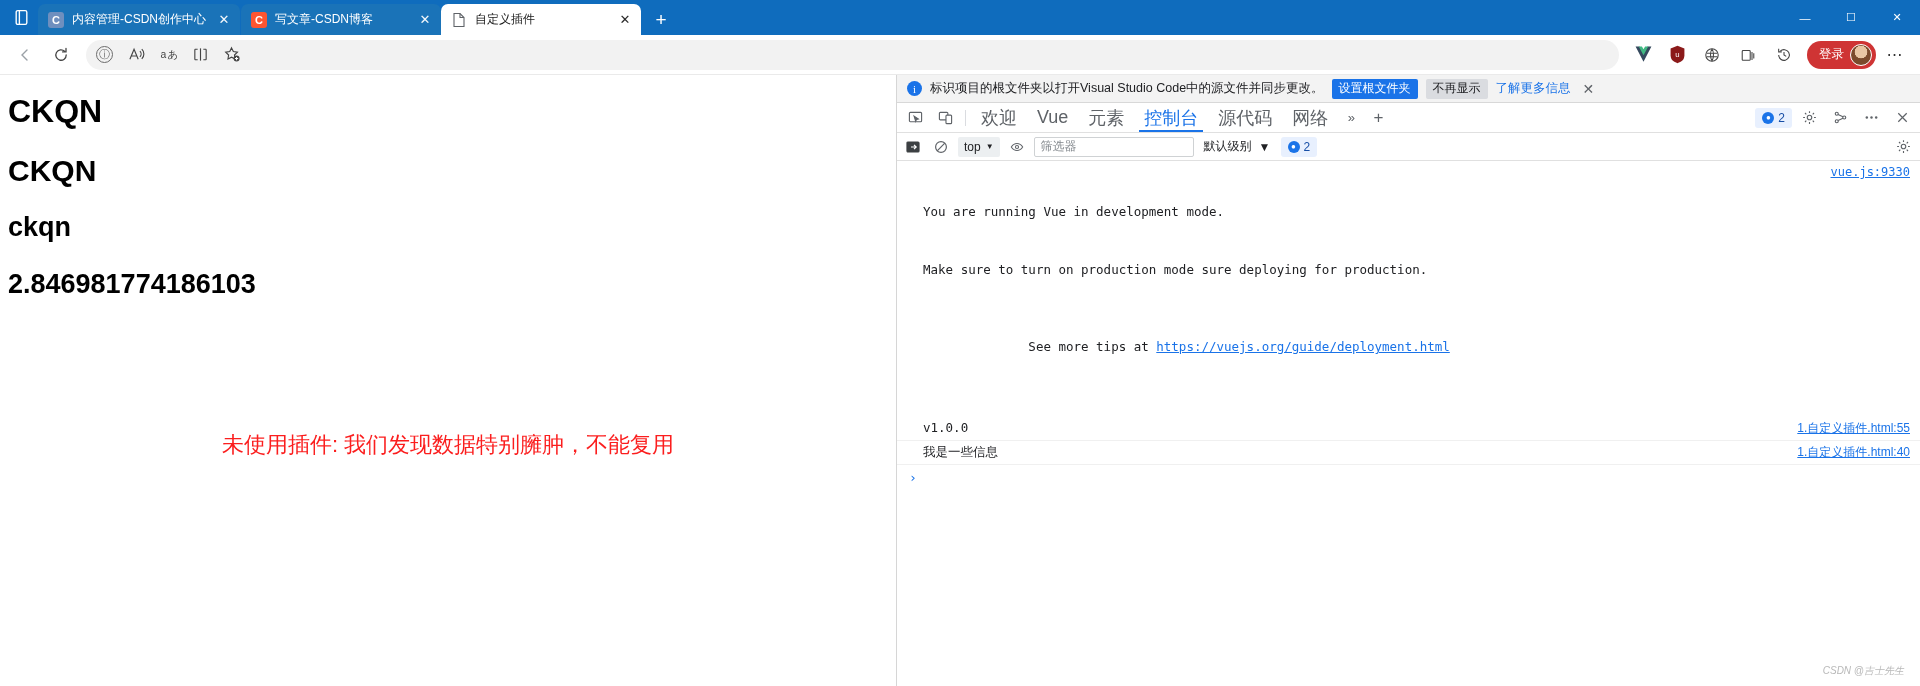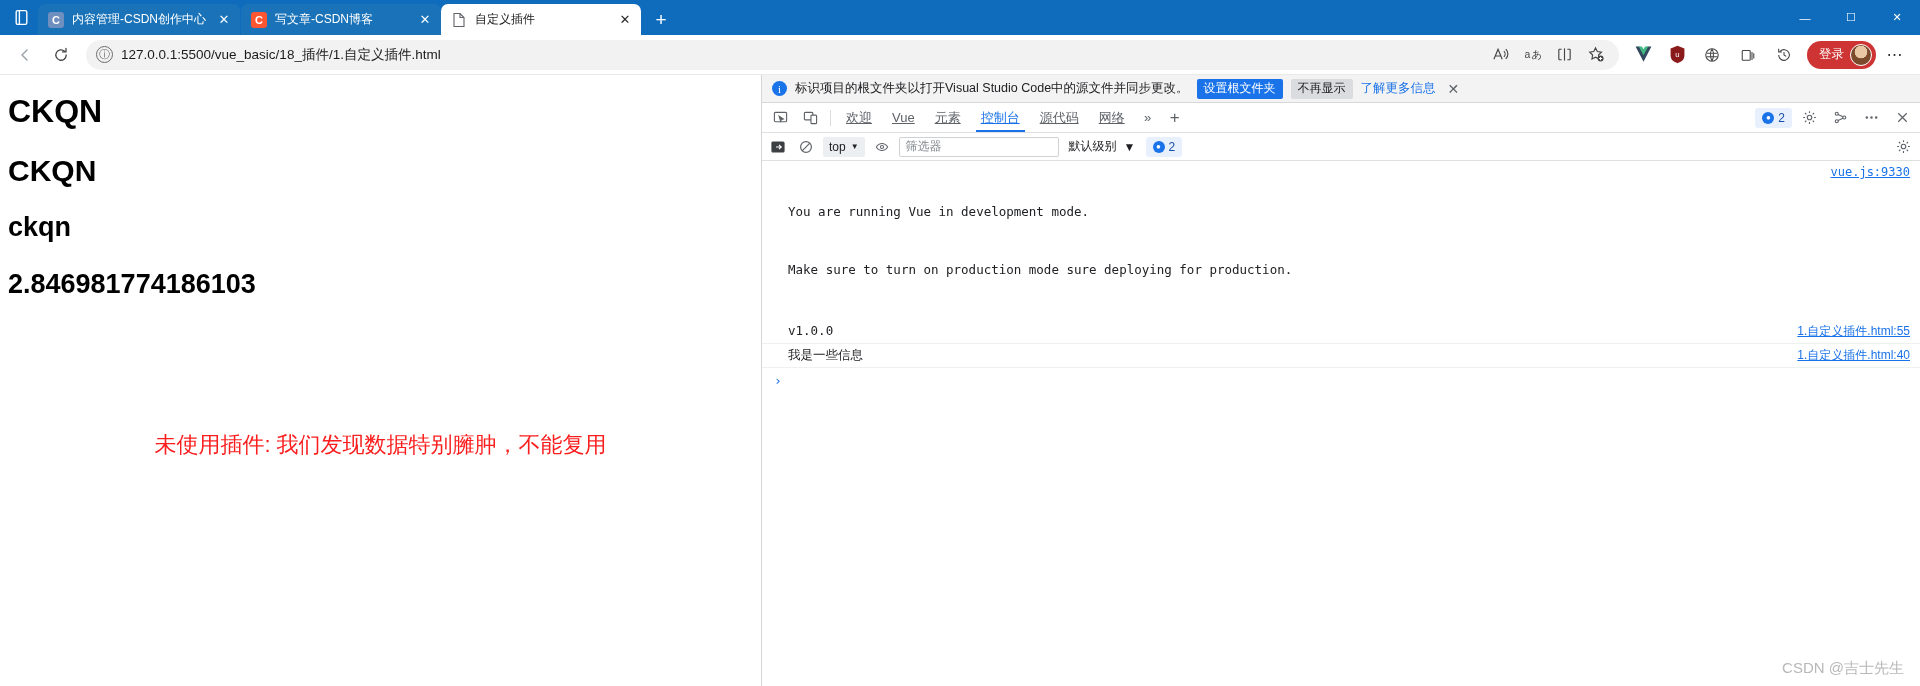--- a/index.html
+++ b/index.html
@@ -91,21 +91,21 @@
     border: 1.5px solid #fff;
   }
   .tb-dots { width: 34px; height: 30px; display: flex; align-items: center;
              justify-content: center; color: #333; font-size: 16px; letter-spacing: 1px; }
 
   
   .body-split { flex: 1; display: flex; min-height: 0; }
 
   
   .page-pane {
-    width: 762px; flex: none; background: #fff; position: relative;
+    width: 897px; flex: none; background: #fff; position: relative;
     border-right: 1px solid #d6d6d6; overflow: hidden;
   }
   .page-h { font-weight: bold; color: #000; margin: 0; }
   .h1a { font-size: 32px; padding: 18px 0 0 8px; }
   .h1b { font-size: 30px; padding: 24px 0 0 8px; }
   .h1c { font-size: 27px; padding: 24px 0 0 8px; }
   .h1d { font-size: 27px; padding: 26px 0 0 8px; }
   .red-note {
     position: absolute; left: 0; right: 0; top: 355px; text-align: center;
     color: #fb1e1e; font-size: 22px; font-weight: 400;
@@ -137,21 +137,21 @@
   .dt-tabs {
     height: 30px; background: #fff; border-bottom: 1px solid #e0e0e0;
     display: flex; align-items: center; padding: 0 4px; gap: 2px; flex: none;
   }
   .dt-icon-btn { width: 28px; height: 26px; display: flex; align-items: center;
                  justify-content: center; color: #5f6368; }
   .dt-icon-btn svg { width: 15px; height: 15px; }
   .dt-sep { width: 1px; height: 16px; background: #dadce0; margin: 0 4px; }
   .dt-tab {
     height: 28px; padding: 0 9px; display: flex; align-items: center;
-    font-size: 13px; color: #5f6368; position: relative; white-space: nowrap; text-decoration: underline;
+    font-size: 18px; color: #5f6368; position: relative; white-space: nowrap;
   }
   .dt-tab.active { color: #1a73e8; }
   .dt-tab.active::after {
     content: ""; position: absolute; left: 4px; right: 4px; bottom: 0; height: 2px; background: #1a73e8;
   }
   .dt-plus { width: 26px; height: 26px; display: flex; align-items: center;
              justify-content: center; font-size: 17px; color: #5f6368; font-weight: 300; }
   .dt-tabs-right { margin-left: auto; display: flex; align-items: center; gap: 3px; }
   .badge-pill {
     height: 20px; background: #e8f0fe; border-radius: 3px; display: flex;
@@ -202,21 +202,21 @@
   .c-src { color: #1a73e8; text-decoration: underline; font-size: 12px; white-space: nowrap;
            margin-left: 14px; }
   .c-src.mono { font-family: "DejaVu Sans Mono", monospace; }
   .c-link { color: #1a73e8; text-decoration: underline; }
   .c-prompt {
     padding: 5px 10px 5px 12px; color: #1a73e8; font-family: "DejaVu Sans Mono", monospace;
     font-size: 13px;
   }
 
   .watermark {
-    position: absolute; right: 16px; bottom: 8px; font-size: 15px; color: #b8b8b8;
+    position: absolute; right: 16px; bottom: 8px; font-size: 10px; color: #b8b8b8; font-style: italic;
   }
 </style>
 </head>
 <body>
 
 <div class="window">
 
   <div class="tabstrip">
     <div class="tabstrip-left-icon">
       <svg viewBox="0 0 16 16" fill="none" stroke="#ffffff" stroke-width="1.3">
@@ -265,21 +265,20 @@
     </div>
     <div class="tb-btn">
       <svg viewBox="0 0 16 16" fill="none" stroke="#444" stroke-width="1.3" stroke-linecap="round">
         <path d="M13.2 8a5.2 5.2 0 1 1-1.6-3.7"></path>
           <path d="M13 1.5v3.4h-3.4"></path>
       </svg>
     </div>
 
     <div class="omnibox">
       <span class="info-ic">ⓘ</span>
-      <span class="url">127.0.0.1:5500/vue_basic/18_插件/1.自定义插件.html</span>
       <span class="omnibox-right">
         <span class="omni-ic">
           <svg viewBox="0 0 18 18" fill="none" stroke="#444" stroke-width="1.2">
             <path d="M2 14L6.4 3.5 10.8 14M3.6 10.6h5.6"></path>
             <path d="M12.6 5.4a4.4 4.4 0 0 1 0 6.2M14.6 3.4a7 7 0 0 1 0 10.2"></path>
           </svg>
         </span>
         <span class="omni-ic">
           <svg viewBox="0 0 18 18" fill="none" stroke="#444" stroke-width="1.1">
             <text x="0.5" y="13" font-size="11" fill="#444" stroke="none" font-family="Liberation Sans">a</text>
@@ -460,20 +459,23 @@
           </svg>
         </div>
       </div>
 
       <div class="console-body">
 
         <div class="c-group">
           <div class="c-msg">
             <div>You are running Vue in development mode.</div>
             <div>Make sure to turn on production mode sure deploying for production.</div>
+            <div>
+              <span>See more tips at </span><span class="c-link">https://vuejs.org/guide/deployment.html</span>
+            </div>
           </div>
           <div class="c-src mono" style="margin-left:auto;">vue.js:9330</div>
         </div>
 
 
         <div class="c-row">
           <span class="c-msg" style="font-family:'DejaVu Sans Mono',monospace;">v1.0.0</span>
           <span class="c-src">1.自定义插件.html:55</span>
         </div>
 

